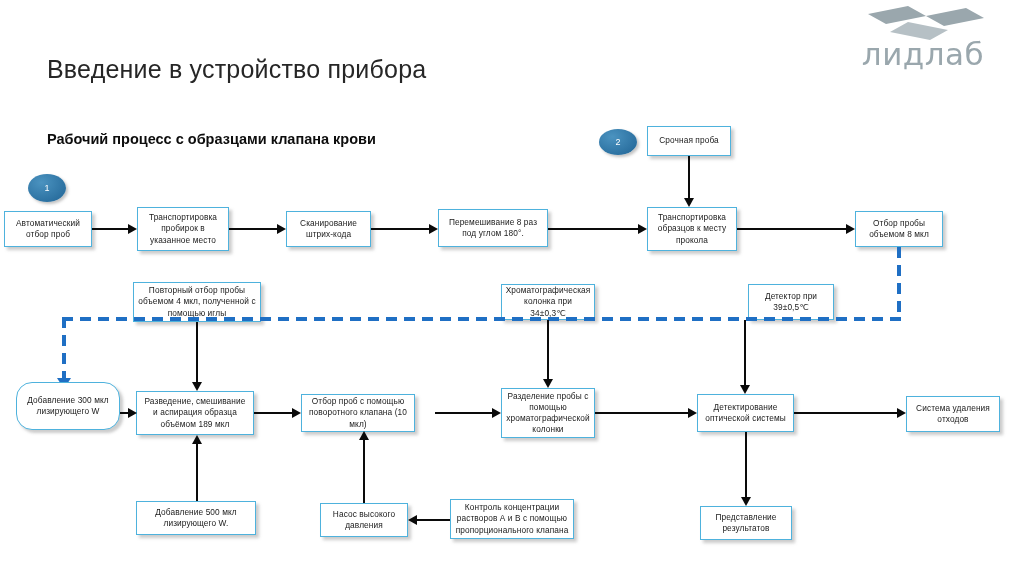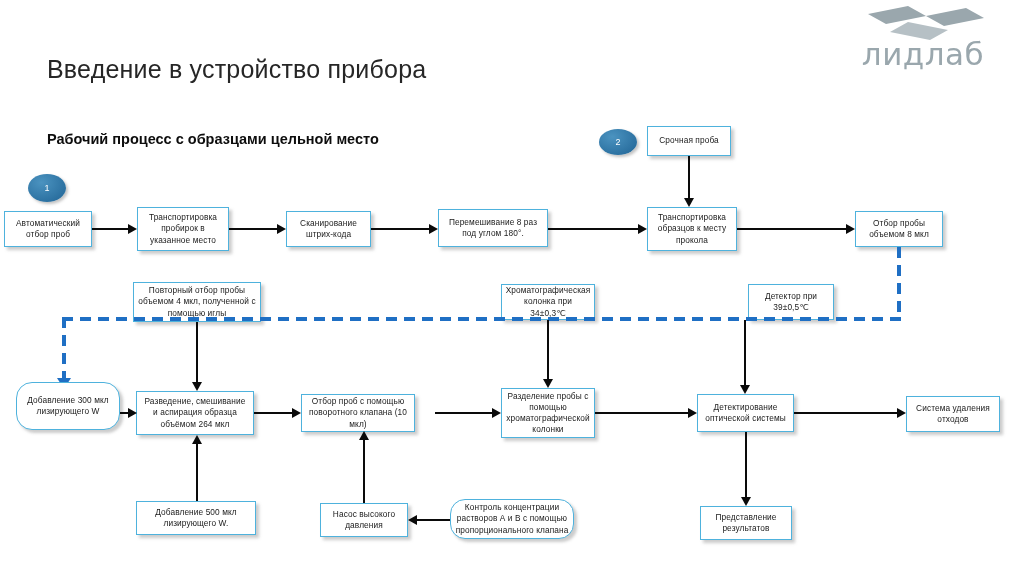--- a/index.html
+++ b/index.html
@@ -168,21 +168,21 @@
   <div class="logo">
     <svg class="logo-mark" viewBox="0 0 116 34">
       <polygon points="0,8 40,0 58,10 18,18" fill="#9aa7ad"></polygon>
       <polygon points="58,10 98,2 116,12 76,20" fill="#9aa7ad"></polygon>
       <polygon points="40,16 80,24 62,34 22,26" fill="#b6c0c5"></polygon>
     </svg>
     <div class="logo-text">лидлаб</div>
   </div>
 
   <div class="slide-title">Введение в устройство прибора</div>
-  <div class="slide-subtitle">Рабочий процесс с образцами цельной место</div>
+  <div class="slide-subtitle">Рабочий процесс с образцами клапана крови</div>
 
   <div class="badge" style="left:28px; top:174px; width:38px; height:28px;">1</div>
   <div class="badge" style="left:599px; top:129px; width:38px; height:26px;">2</div>
 
   <div class="node" style="left:4px;  top:211px; width:88px;  height:36px;">Автоматический отбор проб</div>
   <div class="node" style="left:137px;top:207px; width:92px;  height:44px;">Транспортировка пробирок в указанное место</div>
   <div class="node" style="left:286px;top:211px; width:85px;  height:36px;">Сканирование штрих-кода</div>
   <div class="node" style="left:438px;top:209px; width:110px; height:38px;">Перемешивание 8 раз под углом 180°.</div>
   <div class="node" style="left:647px;top:126px; width:84px;  height:30px;">Срочная проба</div>
   <div class="node" style="left:647px;top:207px; width:90px;  height:44px;">Транспортировка образцов к месту прокола</div>
@@ -211,21 +211,21 @@
   <div class="node" style="left:700px;top:284px; width:86px;  height:36px;margin-left:48px;">Детектор при 39±0,5℃</div>
 
   <div class="dash-v" style="left:897px; top:247px; height:72px;"></div>
   <div class="dash-corner" style="left:897px; top:317px;"></div>
   <div class="dash-h" style="left:62px;  top:317px; width:839px;"></div>
   <div class="dash-corner" style="left:62px;  top:317px;"></div>
   <div class="dash-v" style="left:62px;  top:317px; height:62px;"></div>
   <div class="arrow down-blue" style="left:57px; top:378px;"></div>
 
   <div class="node" style="left:16px; top:382px; width:104px; height:48px;border-radius:16px;">Добавление 300 мкл лизирующего W</div>
-  <div class="node" style="left:136px;top:391px; width:118px; height:44px;">Разведение, смешивание и аспирация образца объёмом 264 мкл</div>
+  <div class="node" style="left:136px;top:391px; width:118px; height:44px;">Разведение, смешивание и аспирация образца объёмом 189 мкл</div>
   <div class="node" style="left:301px;top:394px; width:114px; height:38px;">Отбор проб с помощью поворотного клапана (10 мкл)</div>
   <div class="node" style="left:501px;top:388px; width:94px;  height:50px;">Разделение пробы с помощью хроматографической колонки</div>
   <div class="node" style="left:697px;top:394px; width:97px;  height:38px;">Детектирование оптической системы</div>
   <div class="node" style="left:906px;top:396px; width:94px;  height:36px;">Система удаления отходов</div>
 
   <div class="ln-h" style="left:120px; top:412px; width:8px;"></div>
   <div class="arrow right" style="left:128px; top:408px;"></div>
 
   <div class="ln-h" style="left:254px; top:412px; width:38px;"></div>
   <div class="arrow right" style="left:292px; top:408px;"></div>
@@ -243,21 +243,21 @@
   <div class="arrow down" style="left:192px; top:382px;"></div>
 
   <div class="ln-v" style="left:547px; top:320px; height:59px;"></div>
   <div class="arrow down" style="left:543px; top:379px;"></div>
 
   <div class="ln-v" style="left:744px; top:320px; height:65px;"></div>
   <div class="arrow down" style="left:740px; top:385px;"></div>
 
   <div class="node" style="left:136px;top:501px; width:120px; height:34px;">Добавление 500 мкл лизирующего W.</div>
   <div class="node" style="left:320px;top:503px; width:88px;  height:34px;">Насос высокого давления</div>
-  <div class="node" style="left:450px;top:499px; width:124px; height:40px;border-radius:15px;">Контроль концентрации растворов А и В с помощью пропорционального клапана</div>
+  <div class="node" style="left:450px;top:499px; width:124px; height:40px;">Контроль концентрации растворов А и В с помощью пропорционального клапана</div>
   <div class="node" style="left:700px;top:506px; width:92px;  height:34px;">Представление результатов</div>
 
   <div class="ln-v" style="left:196px; top:444px; height:57px;"></div>
   <div class="arrow up" style="left:192px; top:435px;"></div>
 
   <div class="ln-v" style="left:363px; top:440px; height:63px;"></div>
   <div class="arrow up" style="left:359px; top:431px;"></div>
 
   <div class="ln-h" style="left:417px; top:519px; width:33px;"></div>
   <div class="arrow left" style="left:408px; top:515px;"></div>

